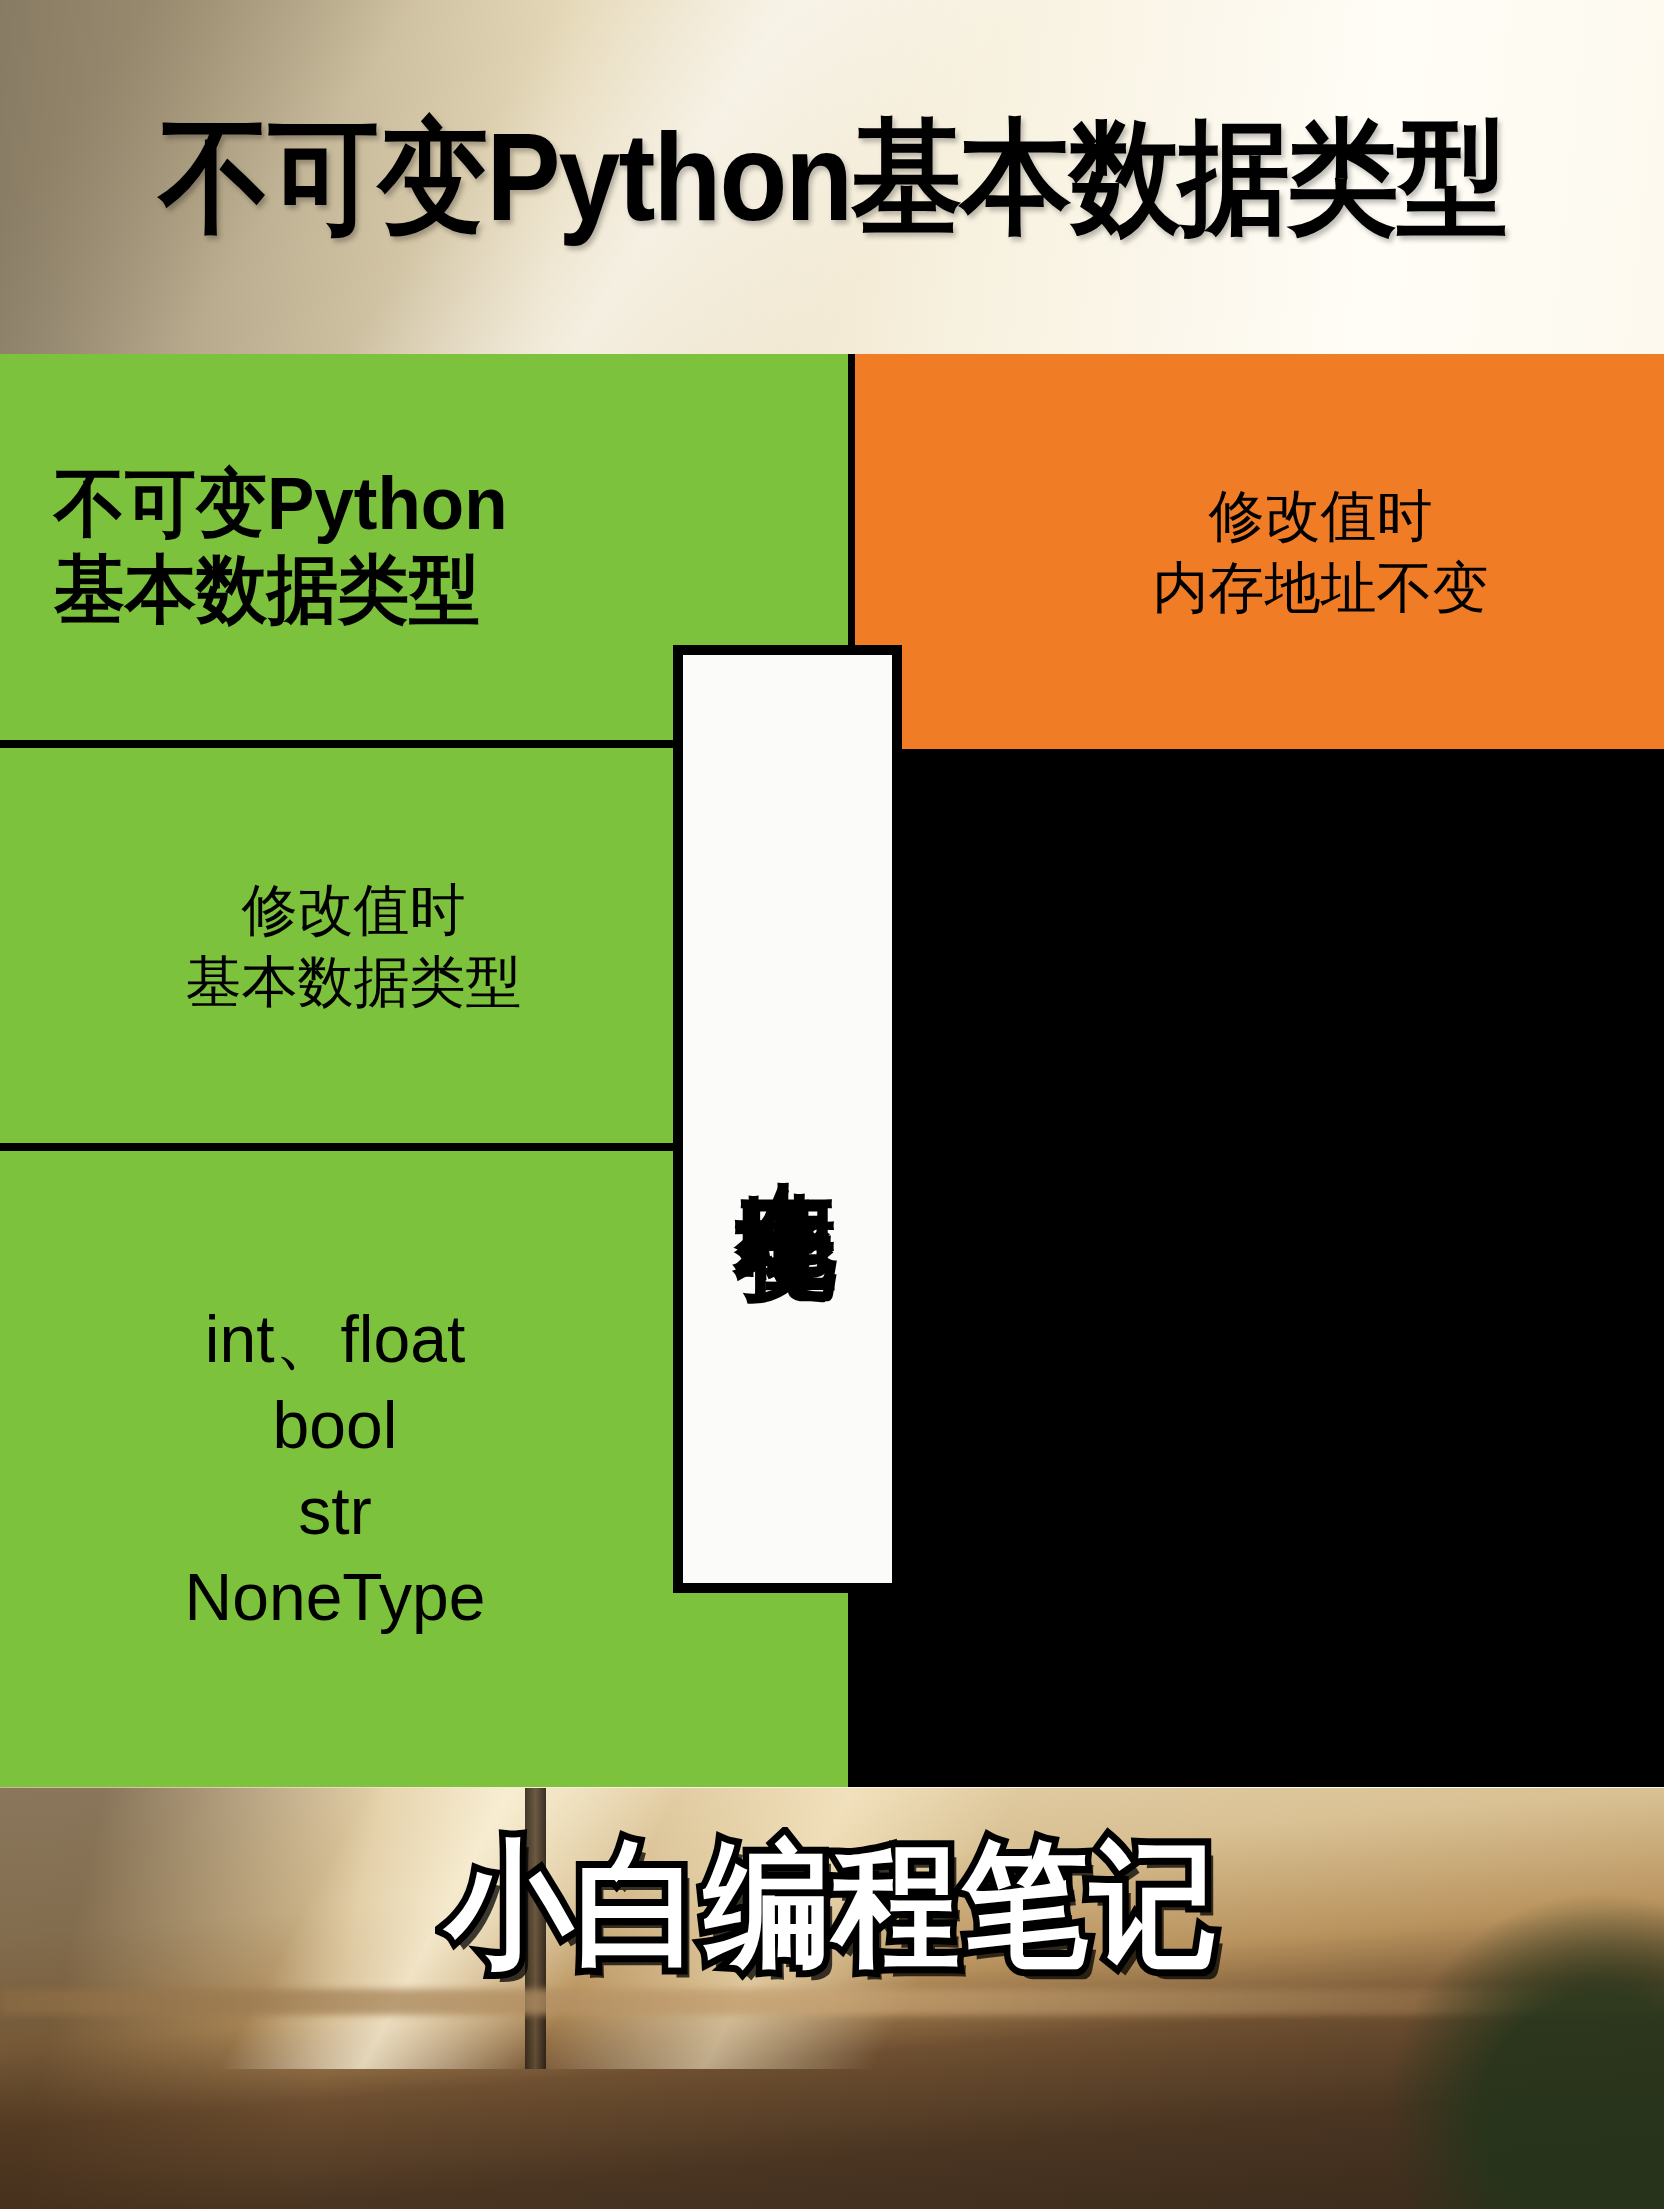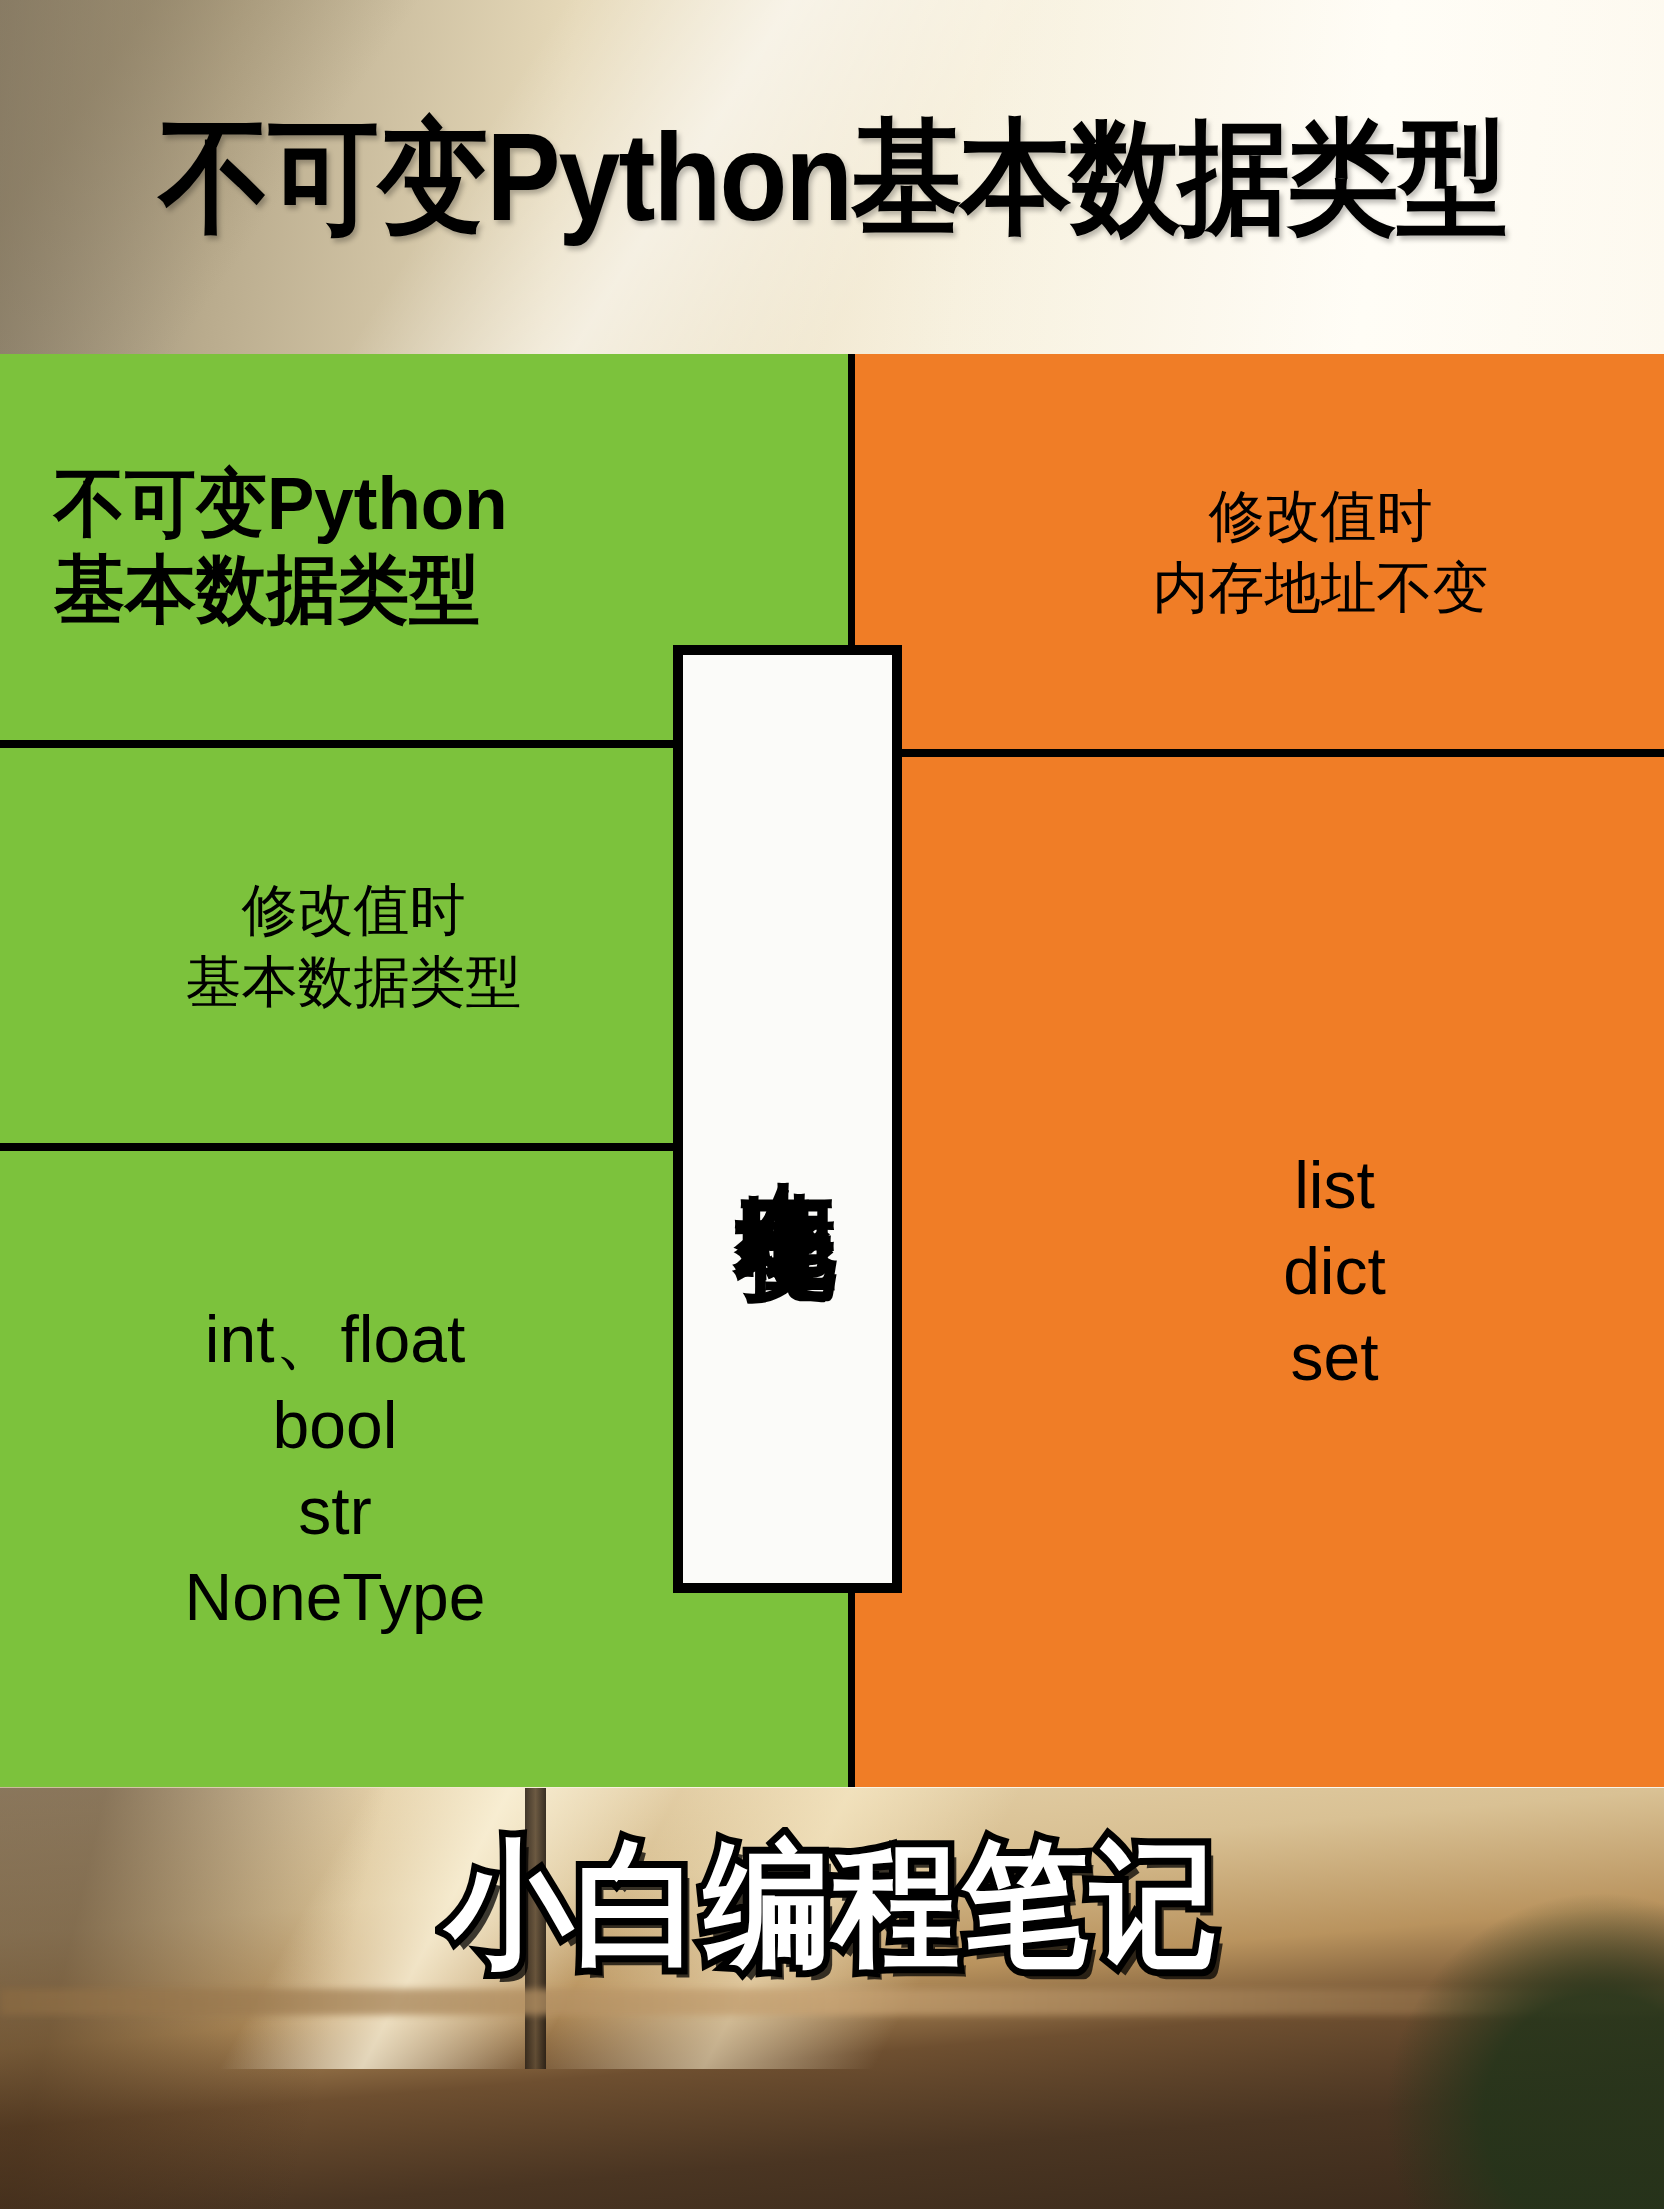--- a/index.html
+++ b/index.html
@@ -199,27 +199,20 @@
 
   <div class="col col-right">
 
     <div class="cell orange r2">
       <div class="body-txt shift-r">
         <div>修改值时</div>
         <div>内存地址不变</div>
       </div>
     </div>
 
-    <div class="cell orange r3">
-      <div class="types shift-r">
-        <div>list</div>
-        <div>dict</div>
-        <div>set</div>
-      </div>
-    </div>
   </div>
 </div>
 
 <div class="center-box">
   <div class="vtext">内存地址变化</div>
 </div>
 
 <div class="footer">
   <div class="watermark">小白编程笔记</div>
 </div>

